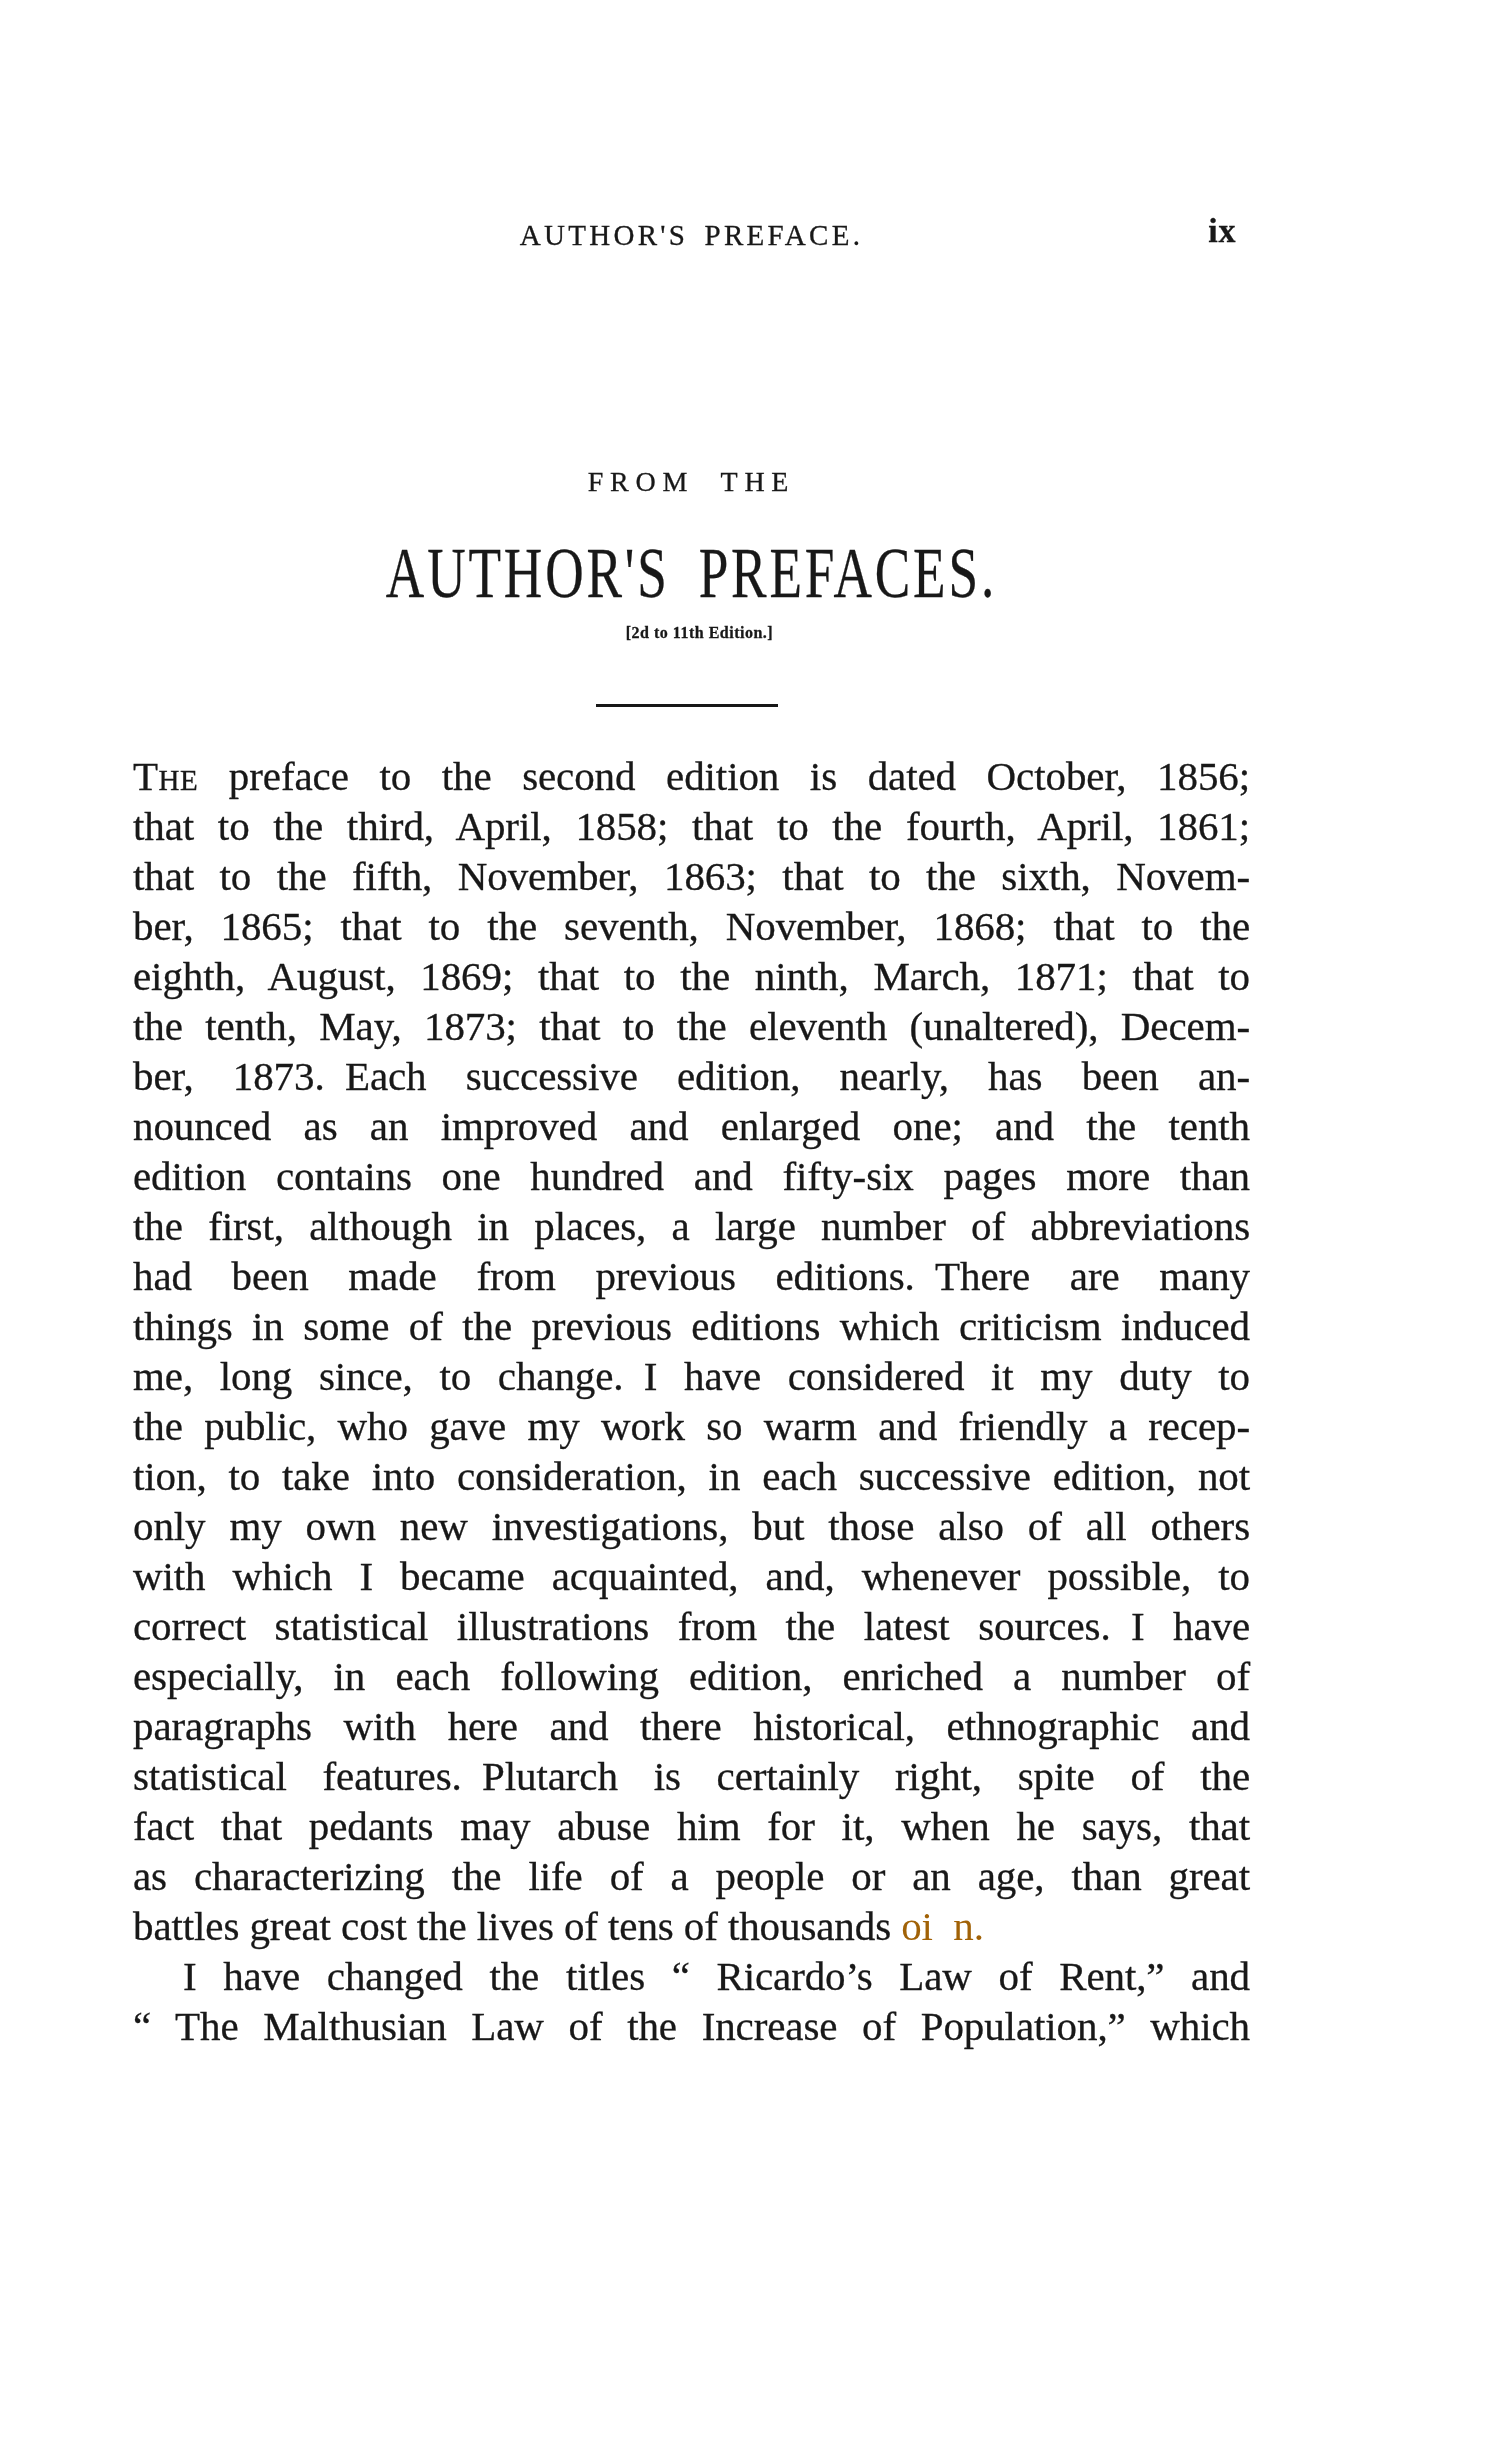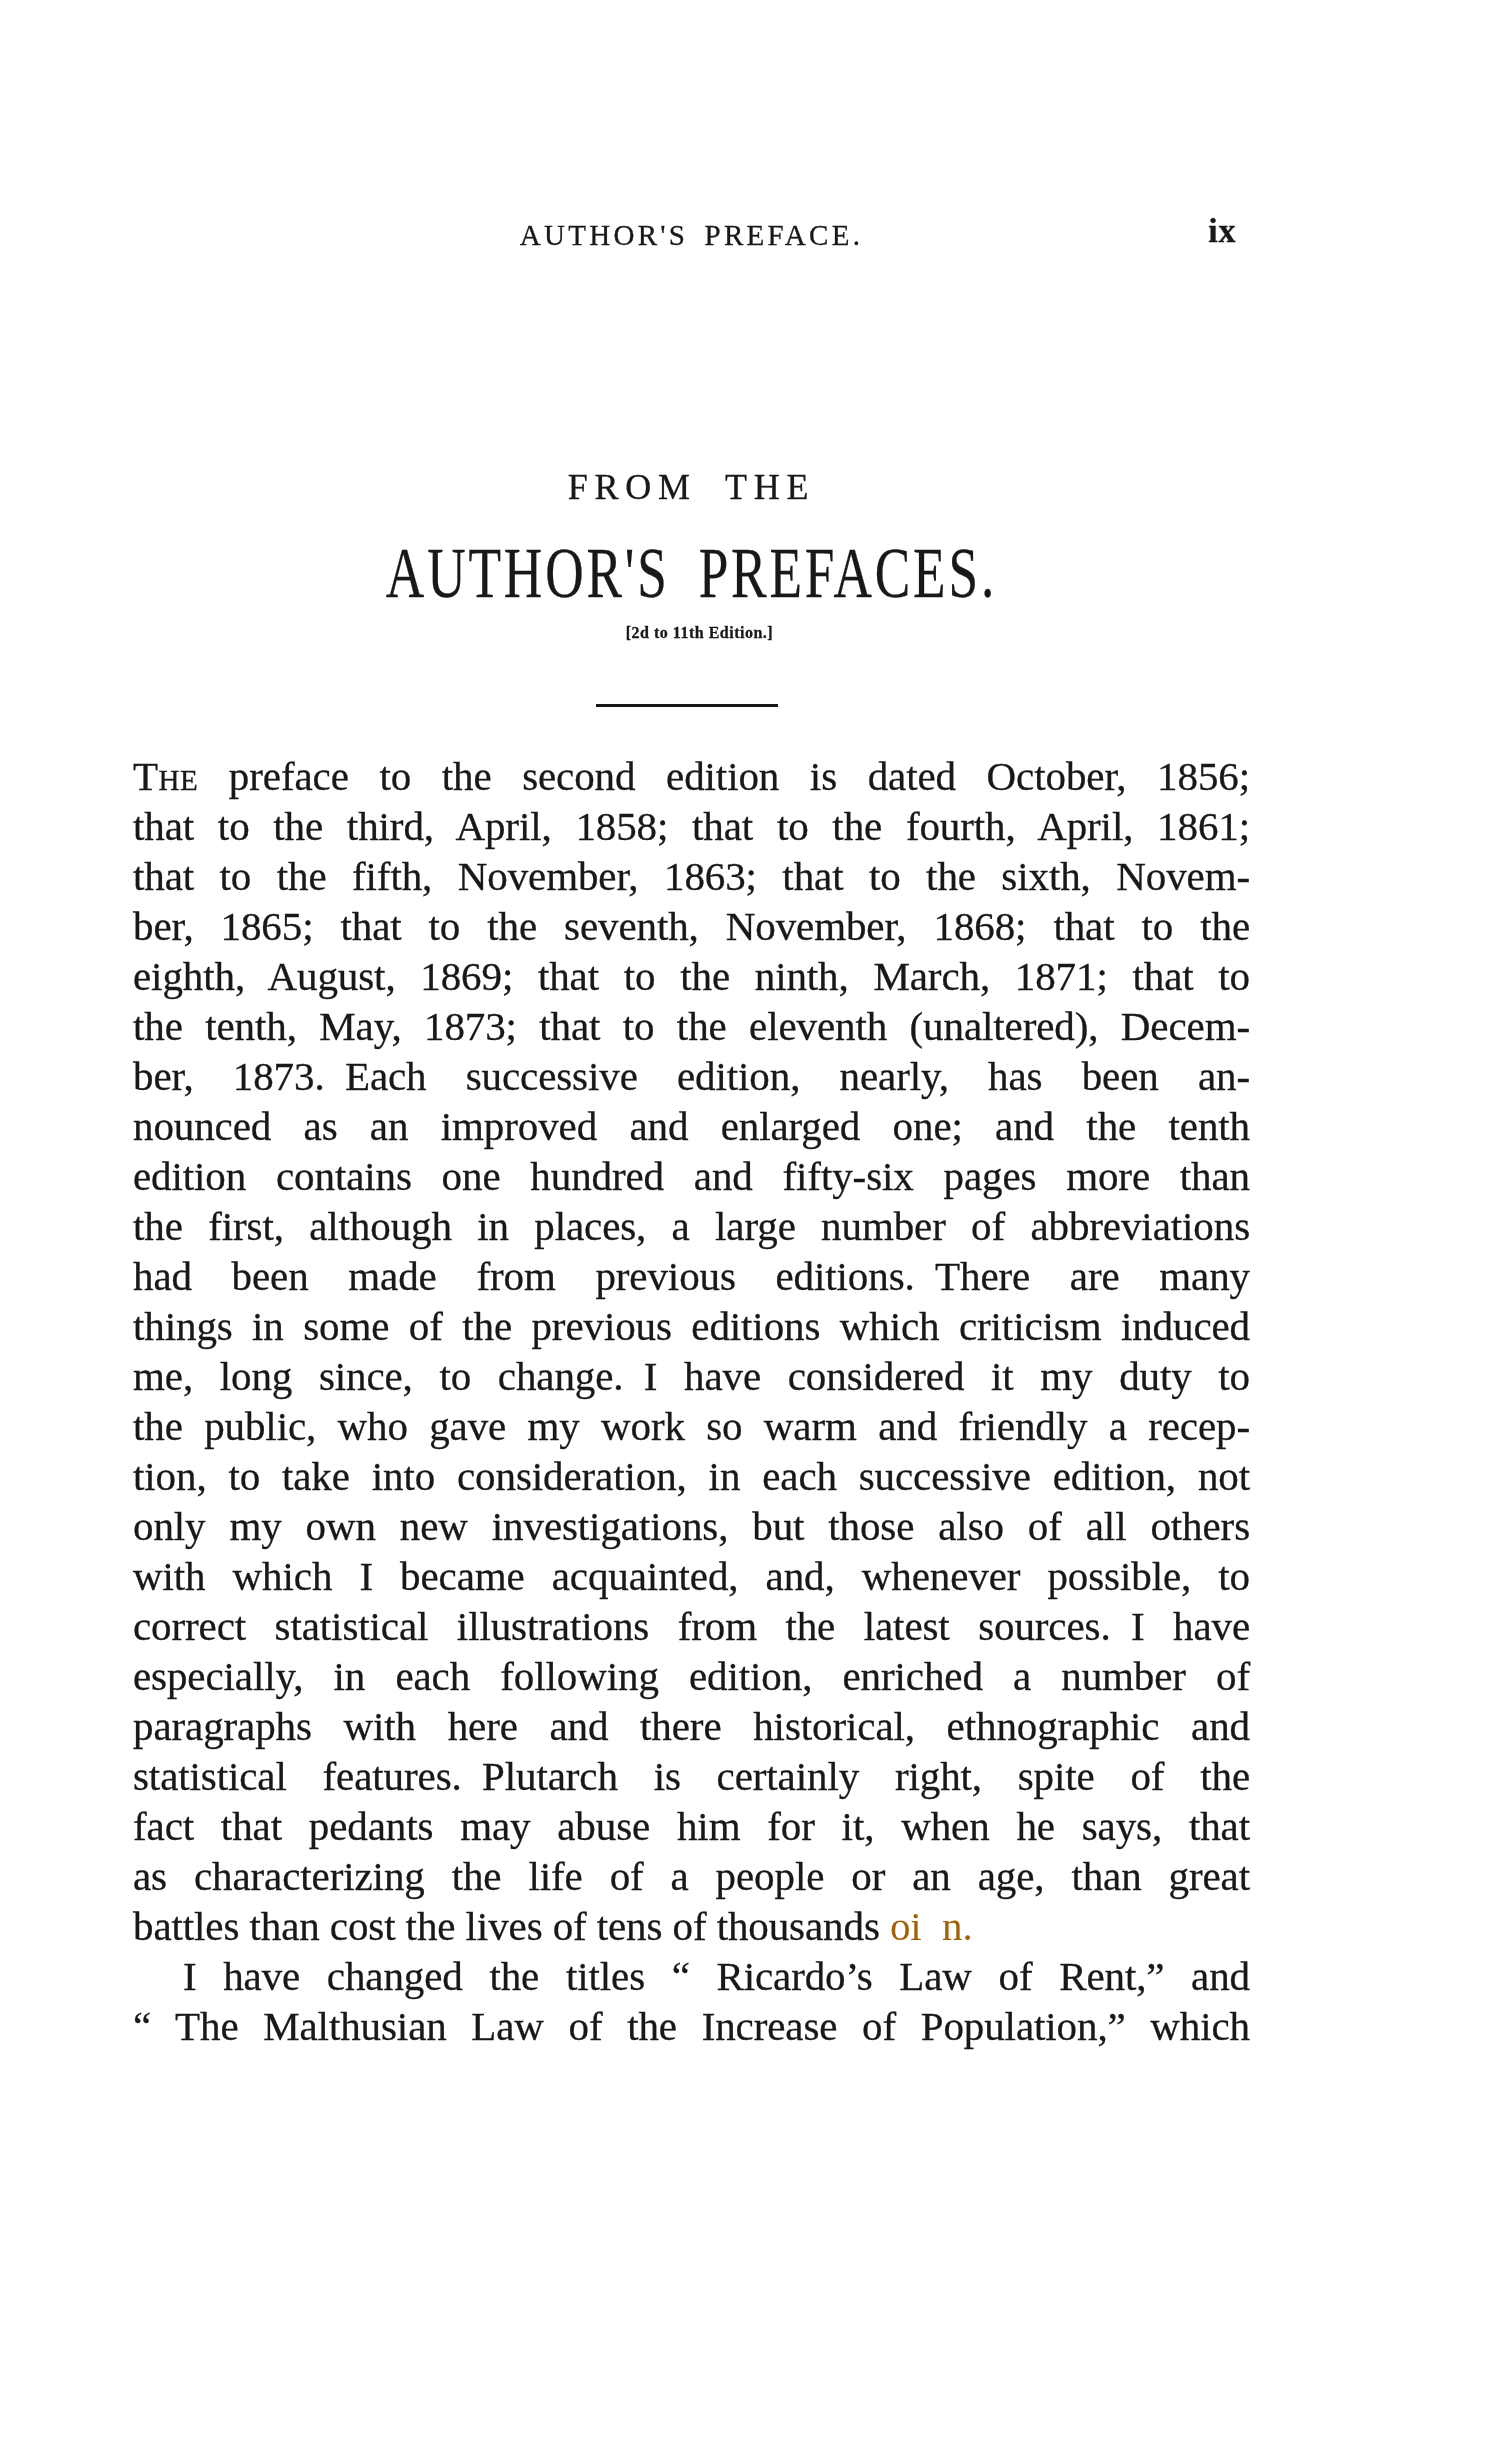--- a/index.html
+++ b/index.html
@@ -12,21 +12,21 @@
     overflow:hidden;
     margin-left:11px;
     -webkit-text-stroke:0.3px currentColor;
   }
   
   .running-header{position:absolute;top:219px;left:122px;width:1117px;height:44px;}
   .rh-title{text-align:center;font-size:29px;letter-spacing:3.3px;word-spacing:5.7px;}
   .page-num{position:absolute;right:13.4px;top:-6.7px;font-size:34px;font-weight:bold;letter-spacing:1px;}
   
   .kicker{position:absolute;top:466px;left:122px;width:1117px;text-align:center;
-          font-size:36px;letter-spacing:6.7px;word-spacing:13.4px;}
+          font-size:28px;letter-spacing:6.7px;word-spacing:13.4px;}
   .main-title{position:absolute;top:538px;left:122px;width:1117px;text-align:center;line-height:1;}
   .main-title > span{display:inline-block;font-size:71px;letter-spacing:3.8px;word-spacing:17px;
           transform:scaleX(0.75);transform-origin:50% 50%;}
   .edition-note{position:absolute;top:624px;left:130px;width:1117px;text-align:center;
           font-size:16px;font-weight:bold;letter-spacing:0.5px;}
   .divider{position:absolute;top:704px;left:585px;width:182px;height:2.9px;background:#171717;}
   
   .body-text{
     position:absolute;top:751px;left:122px;width:1117px;
     font-size:41px;line-height:50px;letter-spacing:-0.1px;
@@ -74,19 +74,19 @@
     <div class="ln">the public, who gave my work so warm and friendly a recep-</div>
     <div class="ln">tion, to take into consideration, in each successive edition, not</div>
     <div class="ln">only my own new investigations, but those also of all others</div>
     <div class="ln">with which I became acquainted, and, whenever possible, to</div>
     <div class="ln">correct statistical illustrations from the latest sources. I have</div>
     <div class="ln">especially, in each following edition, enriched a number of</div>
     <div class="ln">paragraphs with here and there historical, ethnographic and</div>
     <div class="ln">statistical features. Plutarch is certainly right, spite of the</div>
     <div class="ln">fact that pedants may abuse him for it, when he says, that</div>
     <div class="ln">as characterizing the life of a people or an age, than great</div>
-    <div class="ln ln-last"><span>battles than cost the lives of tens of thousands </span><span class="faded">oi n.</span></div>
+    <div class="ln ln-last"><span>battles great cost the lives of tens of thousands </span><span class="faded">oi n.</span></div>
     <div class="ln ln-indent">I have changed the titles “ Ricardo’s Law of Rent,” and</div>
     <div class="ln">“ The Malthusian Law of the Increase of Population,” which</div>
   </div>
 
 </div>
 
 
 </body></html>

